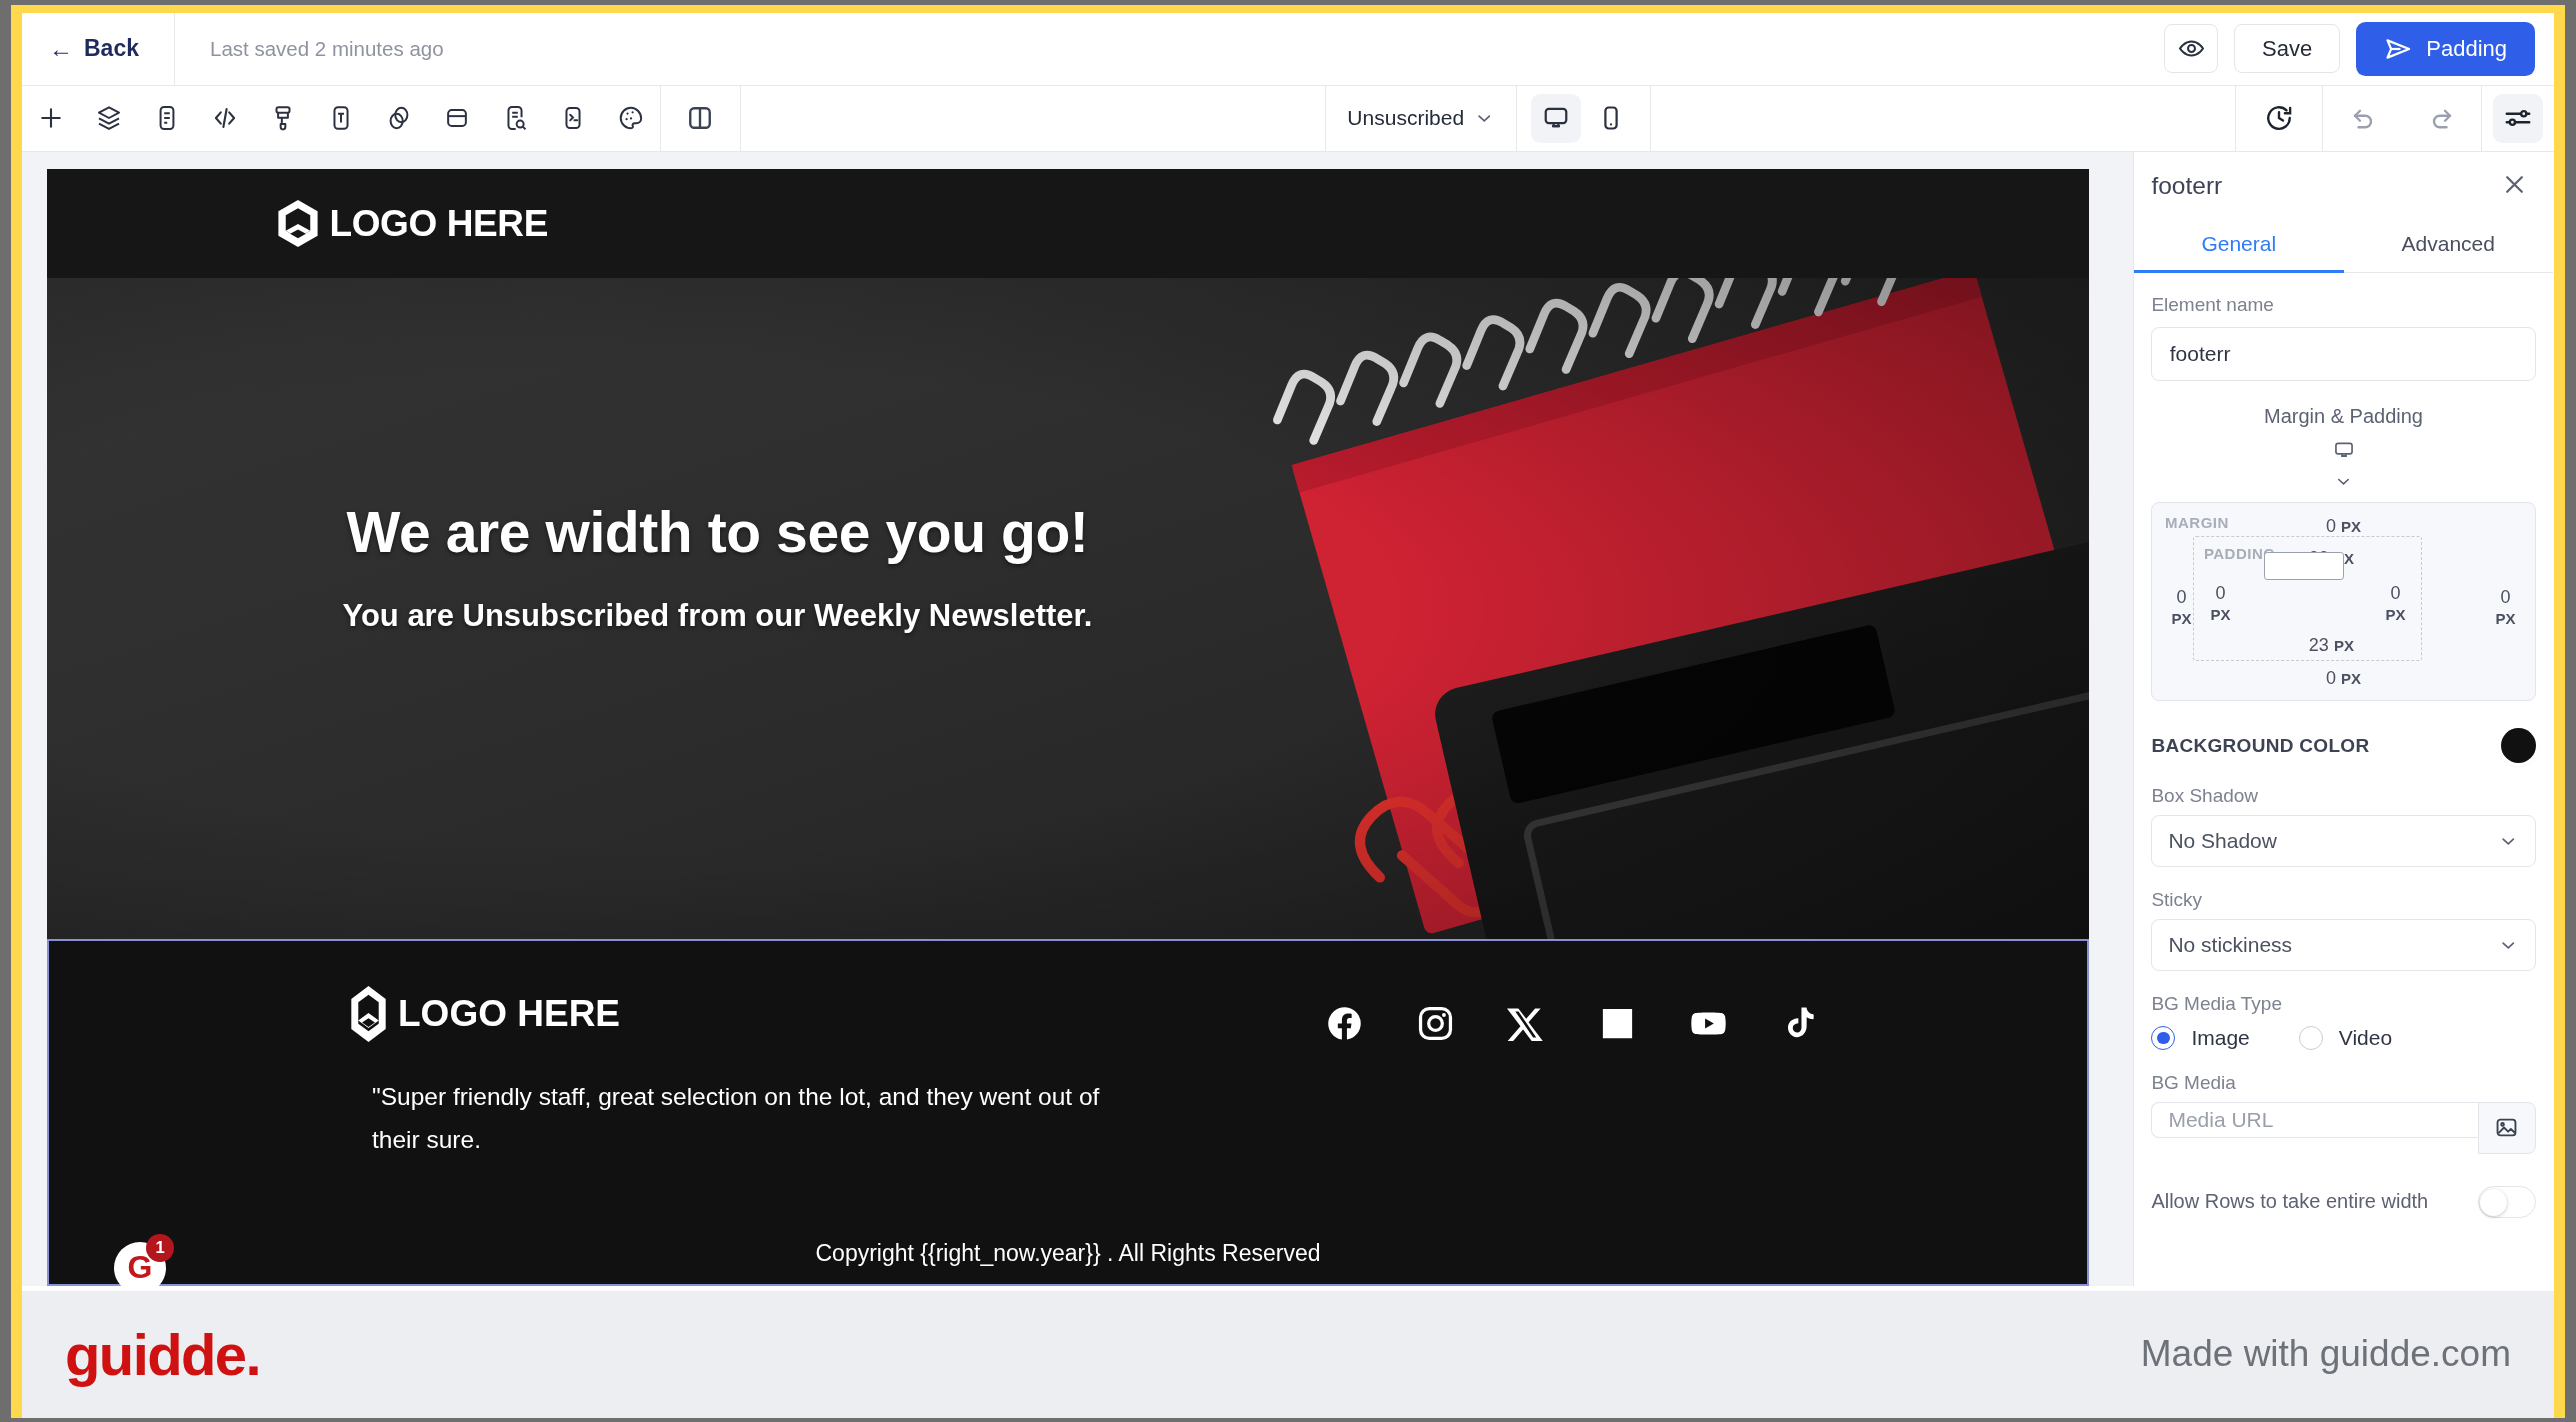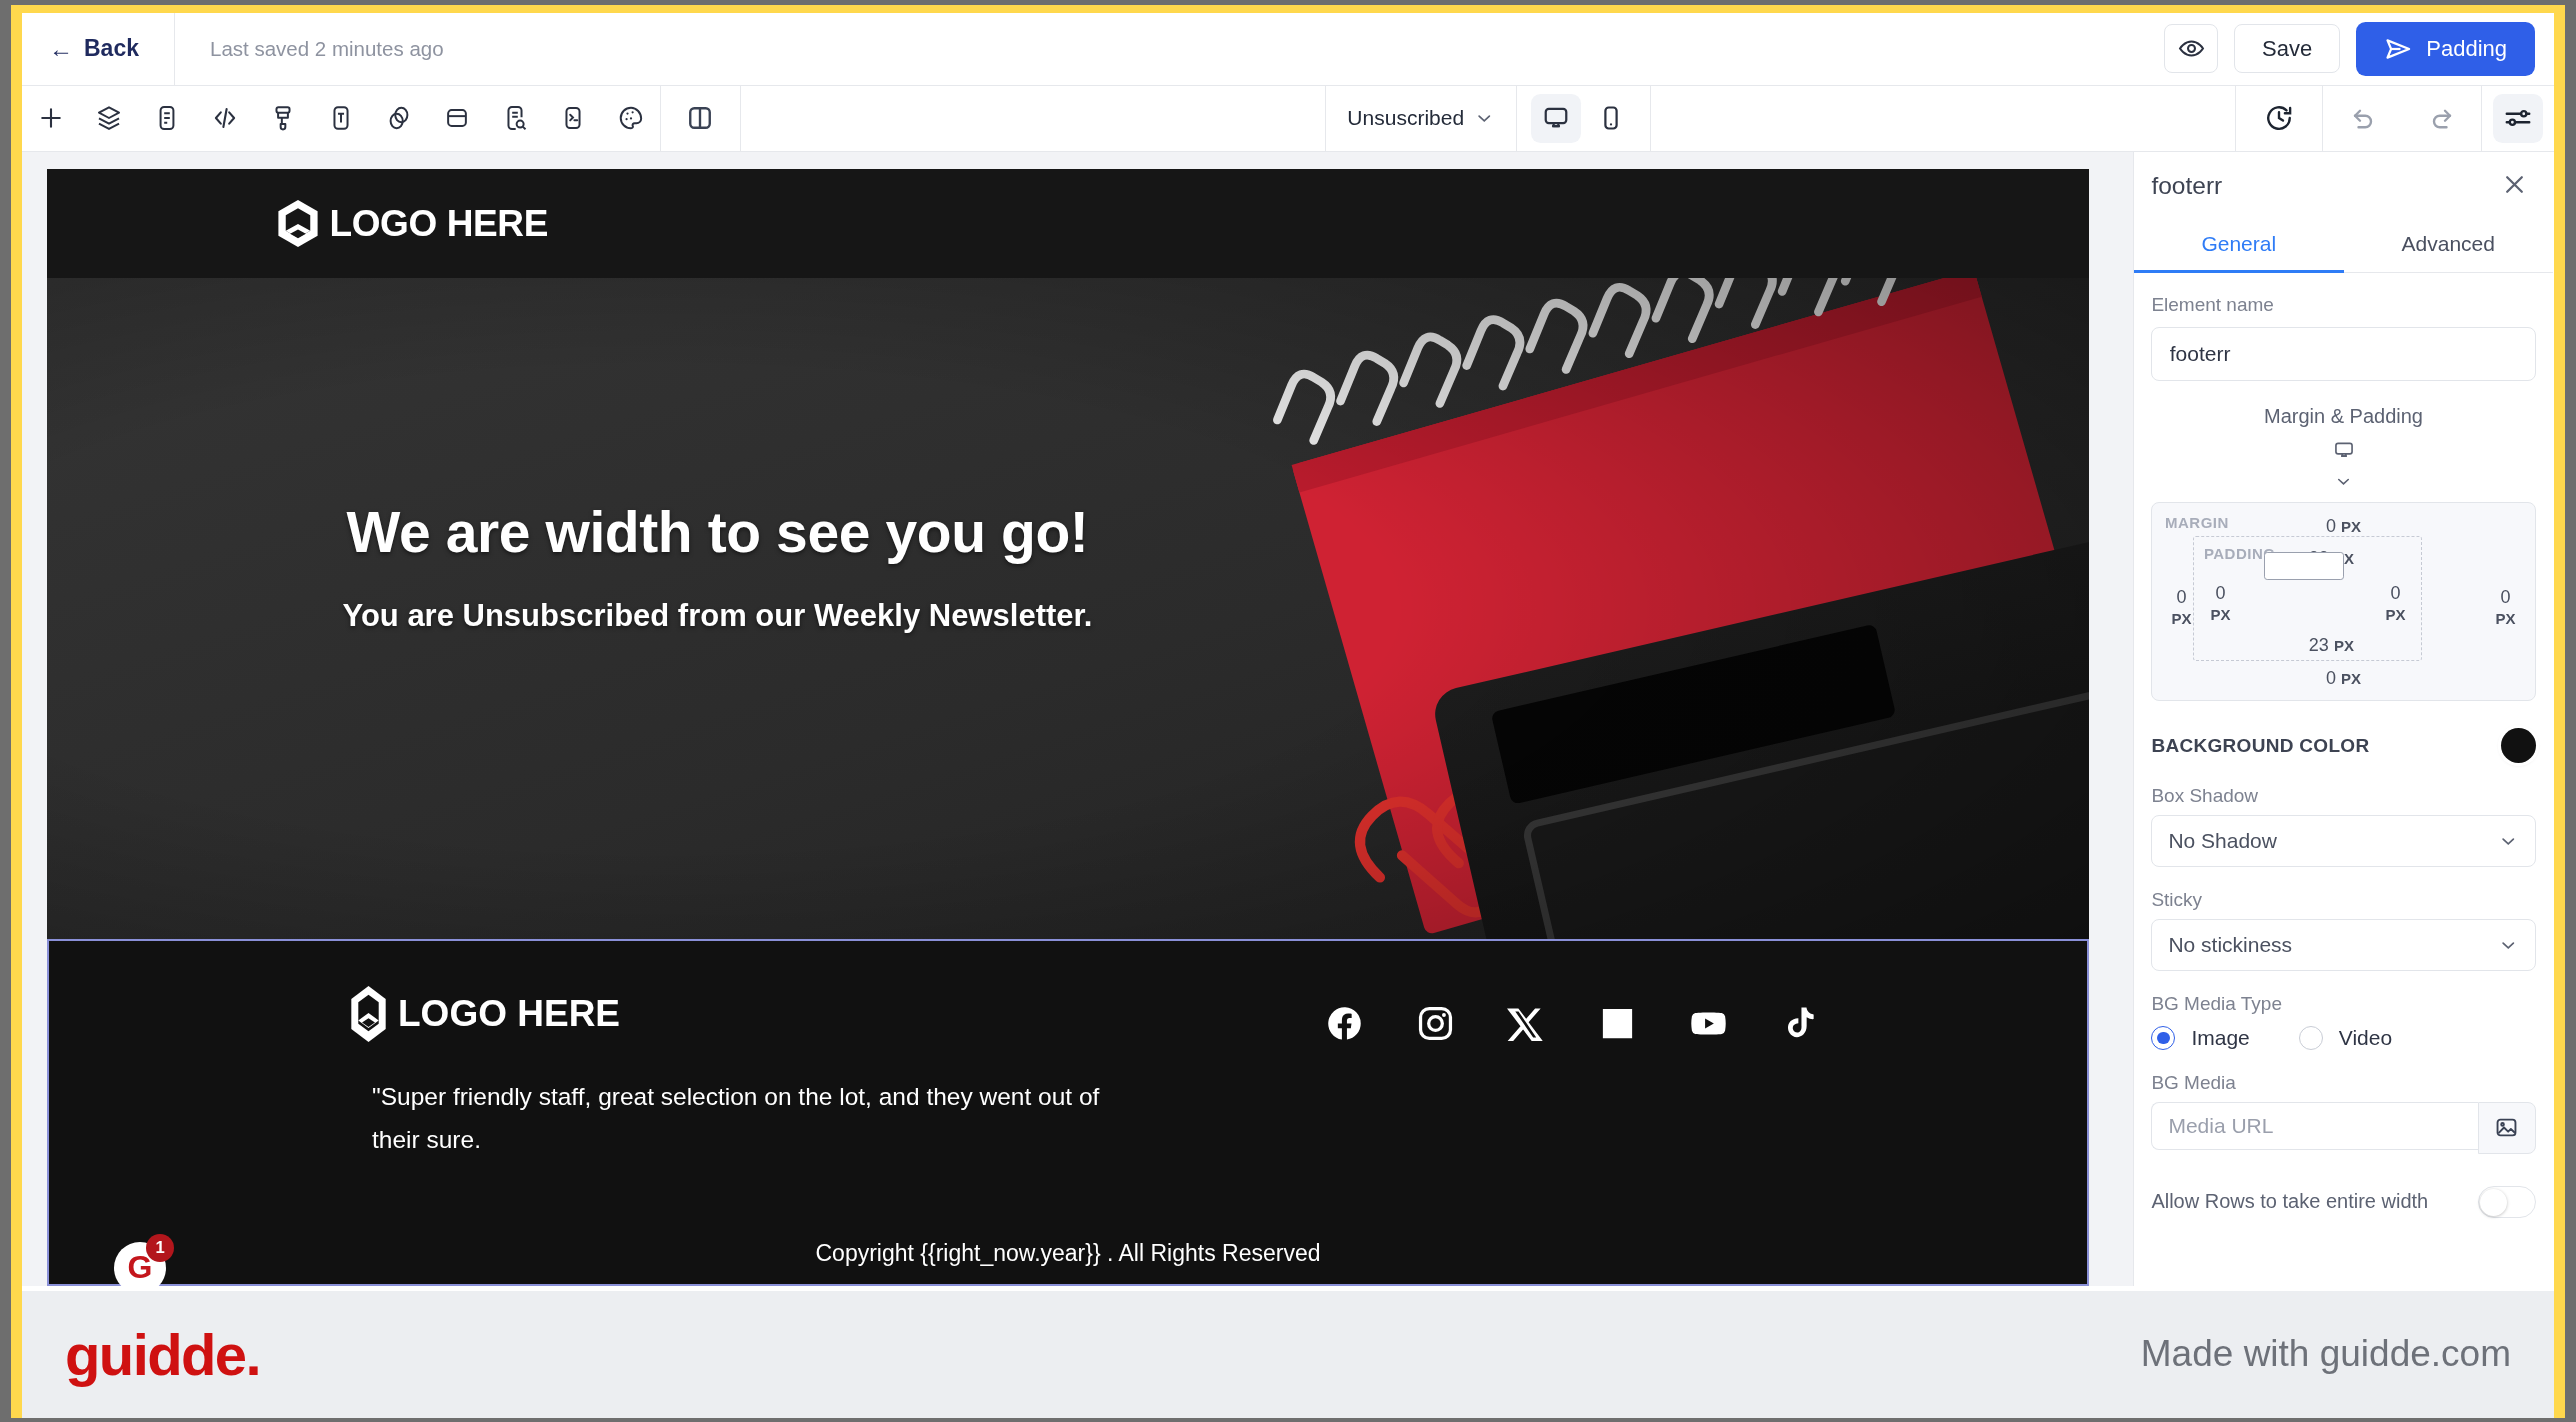--- a/index.html
+++ b/index.html
@@ -279,21 +279,21 @@
     align-items: center; justify-content: center; cursor: pointer;
   }
   .radio.on { border-color: #2f5fe8; }
   .radio.on::after {
     content: ""; width: 12.6px; height: 12.6px; border-radius: 50%;
     background: #2f5fe8;
   }
   .radio-label { font-size: 21px; color: #2f3545; margin-right: 33px; }
   .media-row { display: flex; margin-top: 8px; }
   .media-input {
-    flex: 1; height: 48px; border: 0.8px solid #e2e5ea;
+    flex: 1; height: 36px; border: 0.8px solid #e2e5ea;
     border-right: none; border-radius: 8px 0 0 8px;
     padding: 0 16px; display: flex; align-items: center;
     font-size: 21px; color: #9a9fac;
   }
   .media-btn {
     width: 58px; height: 52px; border: 0.8px solid #e2e5ea;
     border-radius: 0 8px 8px 0; background: #f7f8fb;
     display: flex; align-items: center; justify-content: center;
     cursor: pointer;
   }

